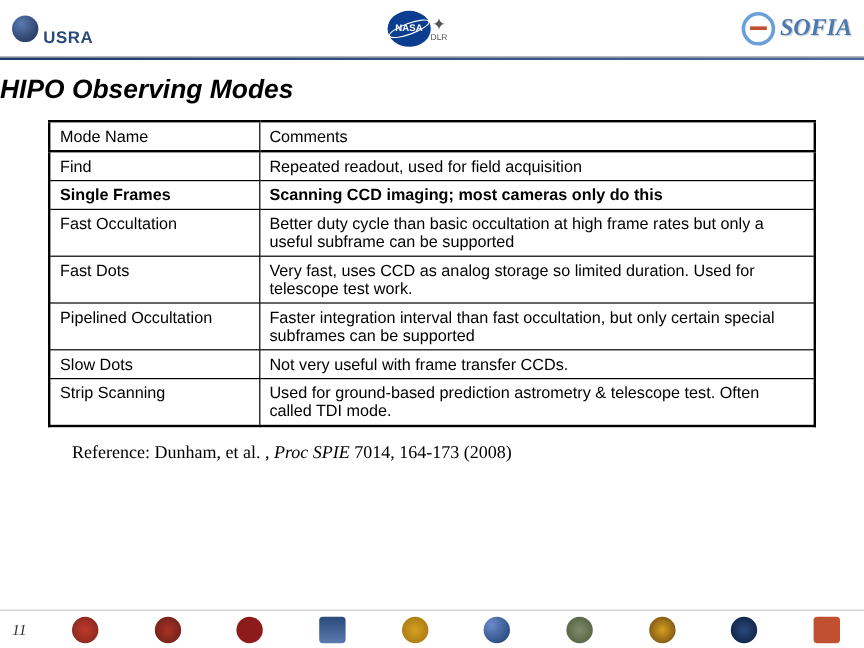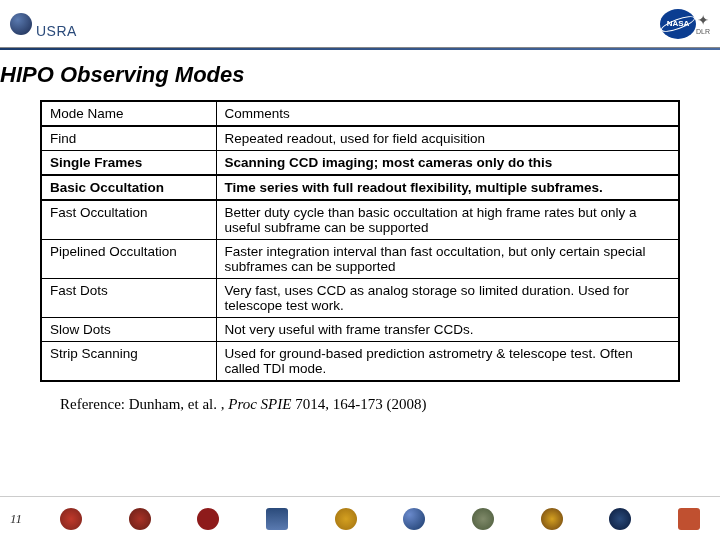--- a/index.html
+++ b/index.html
@@ -2,21 +2,21 @@
 <html><head>
 <meta charset="utf-8">
 <style>
   * { box-sizing: border-box; margin: 0; padding: 0; }
   body { width: 720px; height: 540px; background: #fff; font-family: Arial, Helvetica, sans-serif; overflow: hidden; position: relative; }
 
   .header { width: 100%; height: 48px; display: flex; align-items: center; justify-content: space-between; padding: 0 10px; border-bottom: 1px solid #888; position: relative; }
   .header::after { content:""; position:absolute; left:0; right:0; bottom:-3px; height:2px; background: linear-gradient(to right, #1a3a6a, #4a6ba0); }
   .logo { display:flex; align-items:center; gap:4px; font-size:10px; color:#333; }
   .usra-badge { width:22px; height:22px; border-radius:50%; background: radial-gradient(circle at 35% 30%, #5a7ab0, #1a2a50); }
-  .usra-text { font-weight:normal; color:#2a4a7a; font-size:14px; letter-spacing:0.5px;margin-top:14px; }
+  .usra-text { font-weight:bold; color:#2a4a7a; font-size:14px; letter-spacing:0.5px;margin-top:14px; }
   .center-logos { display:flex; align-items:center; gap:0; }
   .nasa { width:36px; height:30px; border-radius:50%; background:#0b3d91; position:relative; display:flex; align-items:center; justify-content:center; }
   .nasa::before { content:""; position:absolute; width:34px; height:8px; border:1px solid #fff; border-radius:50%; transform:rotate(-20deg); }
   .nasa-text { color:#fff; font-size:8px; font-weight:bold; position:relative; z-index:1; }
   .dlr { display:flex; flex-direction:column; align-items:center; }
   .dlr-icon { font-size:14px; color:#555; }
   .dlr-text { font-size:7px; color:#555; }
   .sofia-logo { display:flex; align-items:center; gap:4px; }
   .sofia-ring { width:28px; height:28px; border-radius:50%; border:3px solid #6aa0d8; background:#fff; display:flex; align-items:center; justify-content:center; }
   .sofia-bar { width:14px; height:3px; background:#c05030; }
@@ -28,21 +28,21 @@
   table { width:100%; border-collapse:collapse; border:2.5px solid #000; }
   th, td { border:1px solid #000; padding:4px 8px; text-align:left; vertical-align:top; font-size:13.5px; }
   th.modecol, td.modecol { width:175px; }
   th { font-weight:400; }
   tr.solid-border td, tr.solid-border th { border-top:2.5px solid #000; border-bottom:2.5px solid #000; }
   tr.bold td { font-weight:bold; }
 
   .reference { padding: 14px 0 0 60px; font-family:"Times New Roman", serif; font-size:15px; }
   .ref-italic { font-style:italic; }
 
-  .footer { position:absolute; left:0; right:0; bottom:0; height:44px; border-top:1px solid #ccc; display:flex; align-items:center; padding:0 10px; gap:20px; }
+  .footer { position:absolute; left:0; right:0; bottom:0; height:32px; border-top:1px solid #ccc; display:flex; align-items:center; padding:0 10px; gap:20px; }
   .page-num { font-family:"Times New Roman", serif; font-style:italic; font-size:13px; color:#333; width:20px; }
   .footer-logos { flex:1; display:flex; justify-content:space-between; align-items:center; padding:0 10px; }
   .fl { width:22px; height:22px; border-radius:50%; }
   .fl1{background:radial-gradient(circle,#c0392b,#7b241c);} 
   .fl2{background:radial-gradient(circle,#a93226,#641e16);} 
   .fl3{background:#8e1b1b;} 
   .fl4{background:linear-gradient(#2a4a7a,#5a7ab0);border-radius:3px;} 
   .fl5{background:radial-gradient(circle,#d4a020,#a07010);} 
   .fl6{background:radial-gradient(circle at 30% 30%,#6a8acc,#1a3a6a);} 
   .fl7{background:radial-gradient(circle,#808a6a,#4a5a3a);} 
@@ -60,54 +60,56 @@
   </div>
   <div class="center-logos">
     <div class="nasa">
         <span class="nasa-text">NASA</span>
       </div>
     <div class="dlr">
       <span class="dlr-icon">✦</span>
       <span class="dlr-text">DLR</span>
     </div>
   </div>
+  <div class="sofia-logo">
+    <div class="sofia-ring">
+        <div class="sofia-bar"></div>
+      </div>
+    <span class="sofia-text">SOFIA</span>
+  </div>
 </div>
 
 <div class="title">HIPO Observing Modes</div>
 
 <div class="table-wrap">
   <table>
     <tbody>
         <tr class="solid-border">
       <th class="modecol">Mode Name</th>
       <th>Comments</th>
     </tr>
     <tr>
       <td class="modecol">Find</td>
       <td>Repeated readout, used for field acquisition</td>
     </tr>
     <tr class="bold">
       <td class="modecol">Single Frames</td>
       <td>Scanning CCD imaging; most cameras only do this</td>
     </tr>
-    <tr class="bold solid-border">
-      <td class="modecol">Basic Occultation</td>
-      <td>Time series with full readout flexibility, multiple subframes.</td>
-    </tr>
     <tr>
       <td class="modecol">Fast Occultation</td>
       <td>Better duty cycle than basic occultation at high frame rates but only a useful subframe can be supported</td>
     </tr>
     <tr>
+      <td class="modecol">Fast Dots</td>
+      <td>Very fast, uses CCD as analog storage so limited duration. Used for telescope test work.</td>
+    </tr>
+    <tr>
       <td class="modecol">Pipelined Occultation</td>
       <td>Faster integration interval than fast occultation, but only certain special subframes can be supported</td>
-    </tr>
-    <tr>
-      <td class="modecol">Fast Dots</td>
-      <td>Very fast, uses CCD as analog storage so limited duration. Used for telescope test work.</td>
     </tr>
     <tr>
       <td class="modecol">Slow Dots</td>
       <td>Not very useful with frame transfer CCDs.</td>
     </tr>
     <tr>
       <td class="modecol">Strip Scanning</td>
       <td>Used for ground-based prediction astrometry &amp; telescope test. Often called TDI mode.</td>
     </tr>
   </tbody>

